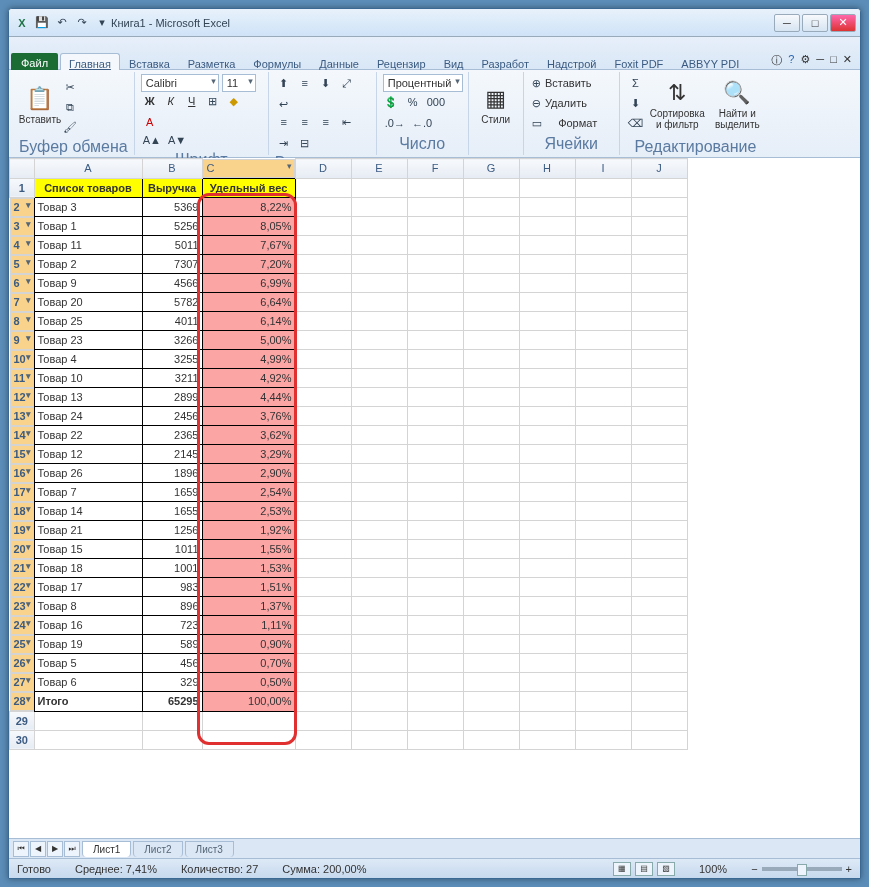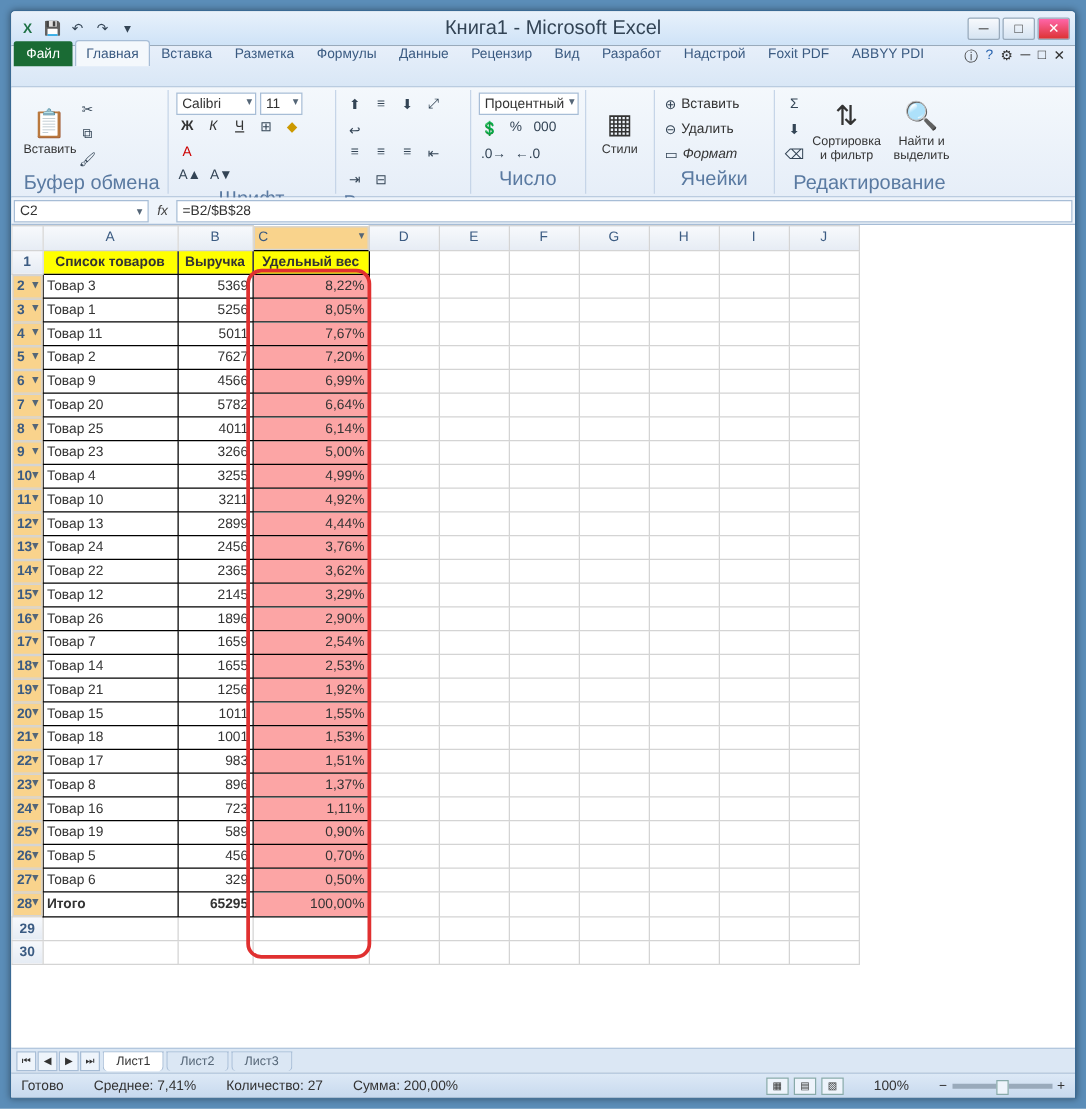--- a/index.html
+++ b/index.html
@@ -1,28 +1,28 @@
 <!DOCTYPE html>
 <html><head>
 <meta charset="utf-8">
 <style>
 *{box-sizing:border-box;margin:0;padding:0;font-family:"Segoe UI",Tahoma,sans-serif;font-size:11px;color:#333;}
 body{background:#5b8db8;padding:8px;width:869px;height:887px;overflow:hidden;}
 .win{background:#fff;border:1px solid #3a6a94;border-radius:4px 4px 0 0;box-shadow:0 0 6px rgba(0,0,0,.4);height:100%;display:flex;flex-direction:column;overflow:hidden;}
 .titlebar{height:28px;background:linear-gradient(#e8f1fb,#cfe3f7);display:flex;align-items:center;padding:0 4px;border-bottom:1px solid #9ab;}
 .titlebar .ql{display:flex;gap:2px;align-items:center;}
 .titlebar .ql span{width:18px;height:18px;display:flex;align-items:center;justify-content:center;color:#345;cursor:pointer;}
-.titlebar .title{flex:1;text-align:center;color:#345;font-size:16px;}
+.titlebar .title{flex:1;text-align:left;color:#345;font-size:11px;}
 .titlebar .winbtns{display:flex;gap:2px;}
 .titlebar .winbtns span{width:26px;height:18px;background:linear-gradient(#f7f9fc,#d6e4f2);border:1px solid #9ab;border-radius:2px;display:flex;align-items:center;justify-content:center;cursor:pointer;}
 .titlebar .winbtns .close{background:linear-gradient(#f6a,#d33);color:#fff;}
-.ribbon-tabs{height:24px;background:linear-gradient(#e7effa,#d9e7f6);display:flex;align-items:flex-end;padding:16px 2px;border-bottom:1px solid #a7bdd6;}
+.ribbon-tabs{height:24px;background:linear-gradient(#e7effa,#d9e7f6);display:flex;align-items:flex-start;padding:16px 2px;border-bottom:1px solid #a7bdd6;}
 .ribbon-tabs .file{background:#1a6b34;color:#fff;padding:4px 10px;border-radius:2px 2px 0 0;margin-right:2px;cursor:pointer;}
 .ribbon-tabs .tab{padding:4px 8px;color:#3b5b82;cursor:pointer;border:1px solid transparent;border-bottom:none;border-radius:3px 3px 0 0;}
-.ribbon-tabs .tab.active{background:#f4f8fc;border-color:#a7bdd6;color:#3b5b82;}
+.ribbon-tabs .tab.active{background:#f4f8fc;border-color:#a7bdd6;color:#3b5b82;text-decoration:underline;}
 .ribbon-tabs .right{margin-left:auto;display:flex;gap:6px;padding-right:6px;color:#3b5b82;}
 .ribbon-tabs .right span{cursor:pointer;}
 .ribbon{height:88px;background:linear-gradient(#f4f8fc,#e6eef8);border-bottom:1px solid #a7bdd6;display:flex;padding:2px 4px;}
 .group{border-right:1px solid #c6d5e8;padding:2px 6px;display:flex;flex-direction:column;justify-content:space-between;min-width:0;}
 .group .grid{display:flex;gap:3px;flex-wrap:wrap;align-items:center;}
 .group .label{text-align:center;color:#5a7aa1;font-size:16px;padding-top:2px;}
 .btn{min-width:18px;height:18px;display:flex;align-items:center;justify-content:center;color:#345;cursor:pointer;border-radius:2px;padding:0 2px;}
 .bigbtn{width:42px;height:62px;display:flex;flex-direction:column;align-items:center;justify-content:center;gap:2px;color:#345;cursor:pointer;border-radius:2px;}
 .bigbtn .ic{font-size:22px;}
 .bigbtn .tx{font-size:10px;text-align:center;line-height:1.1;}
@@ -112,21 +112,21 @@
     <div style="display:flex;flex-direction:column;gap:2px;padding-top:4px;">
      <span class="btn">✂</span>
      <span class="btn">⧉</span>
      <span class="btn">🖌</span>
     </div>
    </div>
    <div class="label">Буфер обмена</div>
   </div>
   <div class="group" style="width:134px;">
    <div class="grid">
-    <div class="sel" style="width:64px;">Calibri</div>
+    <div class="sel" style="width:78px;">Calibri</div>
     <div class="sel" style="width:34px;">11</div>
    </div>
    <div class="grid">
     <span class="btn">
             <b>Ж</b>
           </span>
     <span class="btn">
             <i>К</i>
           </span>
     <span class="btn">
@@ -175,21 +175,21 @@
    <div class="bigbtn">
     <span class="ic">▦</span>
     <span class="tx">Стили</span>
    </div>
    <div class="label"></div>
   </div>
   <div class="group" style="width:96px;">
    <div style="display:flex;flex-direction:column;gap:2px;">
     <div class="btn" style="width:88px;justify-content:flex-start;">⊕ <span style="margin-left:4px;">Вставить</span></div>
     <div class="btn" style="width:88px;justify-content:flex-start;">⊖ <span style="margin-left:4px;">Удалить</span></div>
-    <div class="btn" style="width:88px;justify-content:flex-start;">▭ <span style="margin-left:4px;font-style:italic;">Формат</span></div>
+    <div class="btn" style="width:88px;justify-content:flex-start;">▭ <span style="margin-left:16px;">Формат</span></div>
    </div>
    <div class="label">Ячейки</div>
   </div>
   <div class="group" style="border-right:none;">
    <div style="display:flex;gap:2px;">
     <div style="display:flex;flex-direction:column;gap:2px;">
      <span class="btn">Σ</span>
      <span class="btn">⬇</span>
      <span class="btn">⌫</span>
     </div>
@@ -199,25 +199,20 @@
     </div>
     <div class="bigbtn" style="width:56px;">
      <span class="ic">🔍</span>
      <span class="tx">Найти и выделить</span>
     </div>
    </div>
    <div class="label">Редактирование</div>
   </div>
  </div>
 
- <div class="fx">
-  <div class="namebox">C2</div>
-  <div class="fxic">fx</div>
-  <input value="=B2/$B$28" style="">
- </div>
 
  <div class="sheet" id="sheet-area">
   <table class="sht" id="grid">
         <thead>
           <tr>
             <th class="corner"></th>
             <th style="width:108px" class="">A</th>
             <th style="width:60px" class="">B</th>
             <th style="width:92px" class="sel">C</th>
             <th style="width:56px" class="">D</th>
@@ -278,21 +273,21 @@
             <td></td>
             <td></td>
             <td></td>
             <td></td>
             <td></td>
             <td></td>
           </tr>
           <tr>
             <th class="rh sel">5</th>
             <td class="dat txtL">Товар 2</td>
-            <td class="dat txtR">7627</td>
+            <td class="dat txtR">7307</td>
             <td class="dat txtR selc">7,20%</td>
             <td></td>
             <td></td>
             <td></td>
             <td></td>
             <td></td>
             <td></td>
             <td></td>
           </tr>
           <tr>

